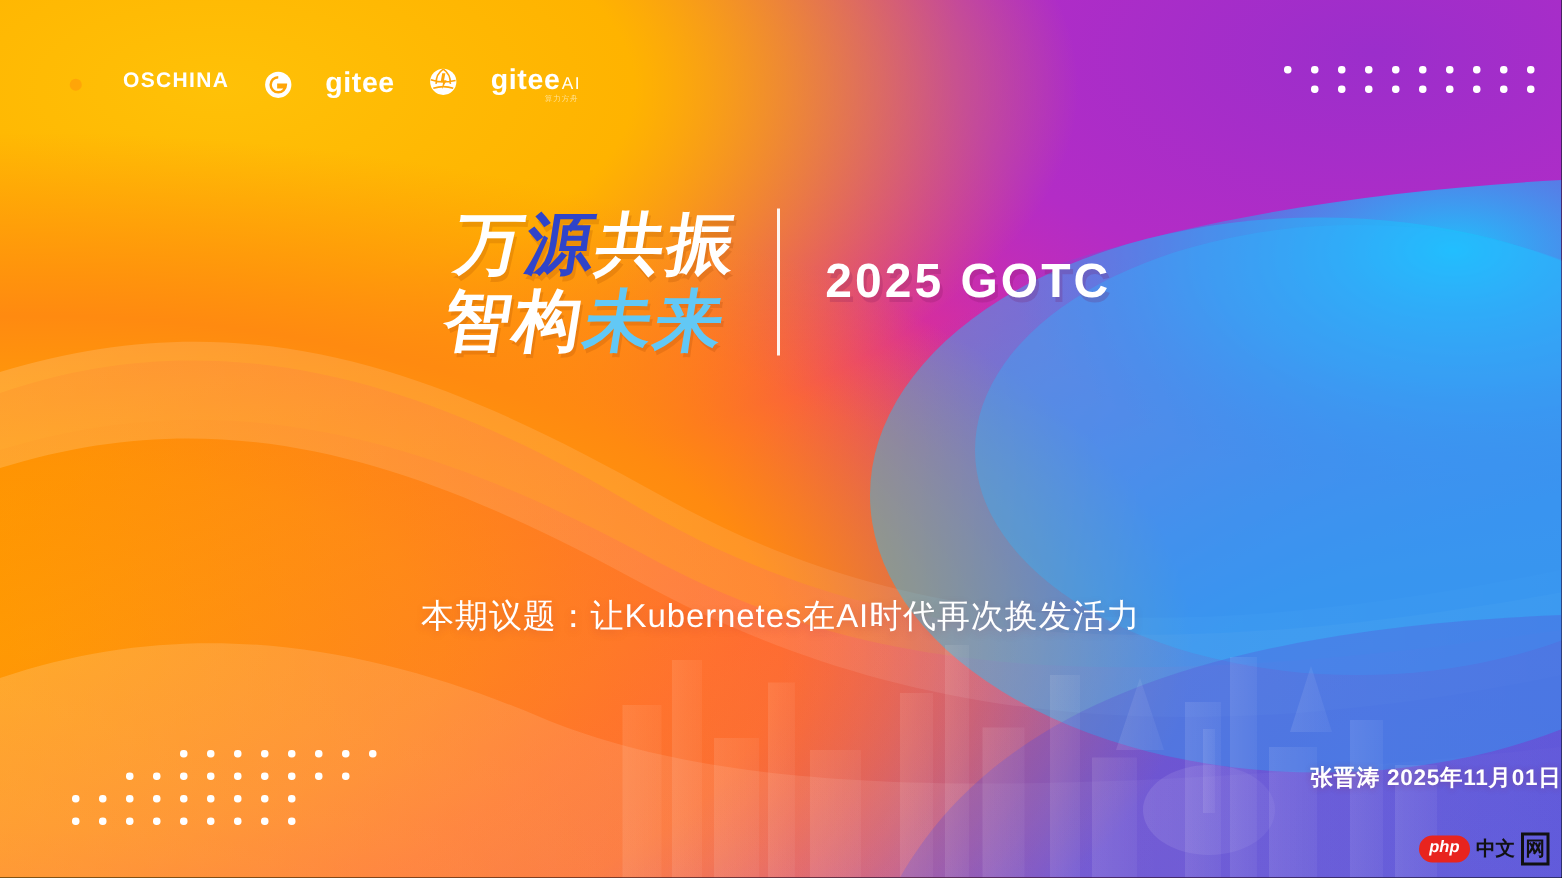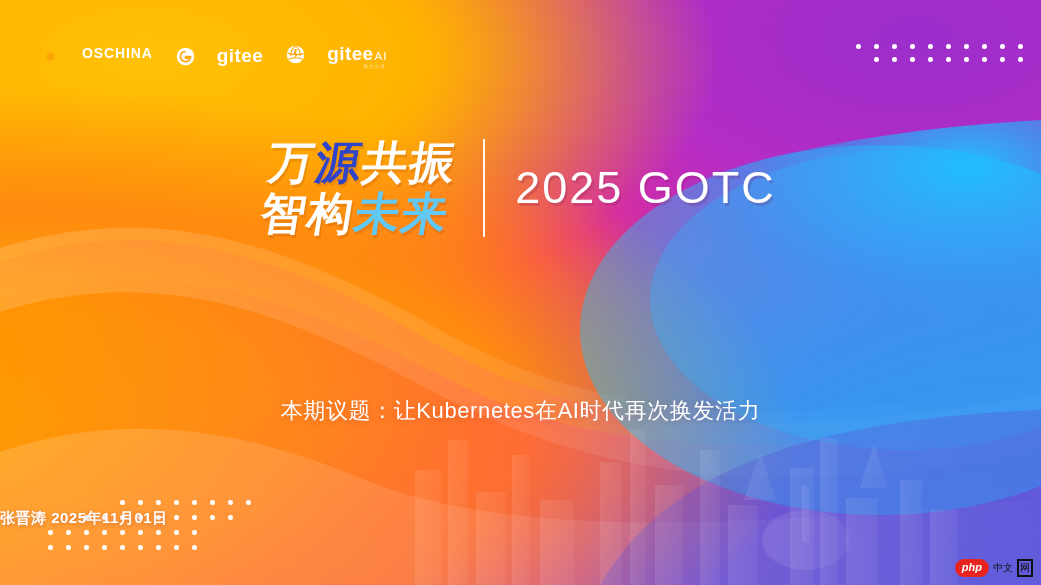--- a/index.html
+++ b/index.html
@@ -28,38 +28,38 @@
   .dot{position:absolute;width:4.6px;height:4.6px;border-radius:50%;background:#fff;}
   .hero{position:absolute;left:0;top:118px;width:1041px;height:140px;display:flex;align-items:center;justify-content:center;gap:0;}
   .slogan{display:flex;flex-direction:column;gap:6px;transform:skewX(-9deg);}
   .slogan-line{font-size:45px;font-weight:900;line-height:1;letter-spacing:2px;white-space:nowrap;
     text-shadow:2px 3px 0 rgba(150,60,0,.18);}
   .w{color:#ffffff;}
   .b-dark{color:#2f44c9;}
   .b-light{color:#62c8f5;}
   .divider{width:2px;height:98px;background:rgba(255,255,255,.92);margin:0 30px;}
   .gotc{display:flex;flex-direction:column;align-items:flex-start;}
-  .gotc-top{font-size:45px;font-weight:400;color:#fff;letter-spacing:2px;line-height:1.04;white-space:nowrap;
+  .gotc-top{font-size:32px;font-weight:700;color:#fff;letter-spacing:2px;line-height:1.04;white-space:nowrap;
     text-shadow:2px 3px 0 rgba(120,20,90,.20);}
   .gotc-mid{font-size:37px;font-weight:900;color:#fff;letter-spacing:5px;line-height:1.1;white-space:nowrap;
     text-shadow:2px 3px 0 rgba(120,20,90,.20);}
   .gotc-sub{font-size:11.5px;font-weight:700;color:#fff;letter-spacing:2.35px;white-space:nowrap;margin-top:4px;}
   .session{position:absolute;left:0;top:330px;width:1041px;text-align:center;
     font-size:27px;font-weight:700;color:#fff;letter-spacing:1px;
     text-shadow:0 2px 6px rgba(140,30,60,.25);}
   .topic{position:absolute;left:0;top:396px;width:1041px;text-align:center;
     font-size:22px;font-weight:500;color:#fff;letter-spacing:.6px;
     text-shadow:0 2px 6px rgba(140,30,60,.22);}
-  .speaker{position:absolute;left:0;top:509px;width:1041px;text-align:left;
+  .speaker{position:absolute;left:0;top:509px;width:1041px;text-align:right;
     font-size:15px;font-weight:700;color:#fff;letter-spacing:.5px;
     text-shadow:0 1px 4px rgba(140,30,60,.3);}
   .watermark{position:absolute;right:8px;bottom:8px;display:flex;align-items:center;gap:4px;}
   .php-badge{background:#e8241e;color:#fff;font-size:11px;font-weight:900;font-style:italic;
     padding:2px 7px;border-radius:9px;line-height:1.25;}
-  .wm-text{color:#111;font-size:10px;font-weight:400;letter-spacing:0;}
+  .wm-text{color:#111;font-size:13px;font-weight:700;letter-spacing:0;}
   .wm-box{border:2px solid #111;padding:0 1px;}
 </style>
 </head>
 <body>
 
 <div class="stage">
 
   <svg class="layer" viewBox="0 0 1041 585" preserveAspectRatio="none">
     <defs>
       <linearGradient id="wv1" x1="0" y1="0" x2="1" y2="0">

